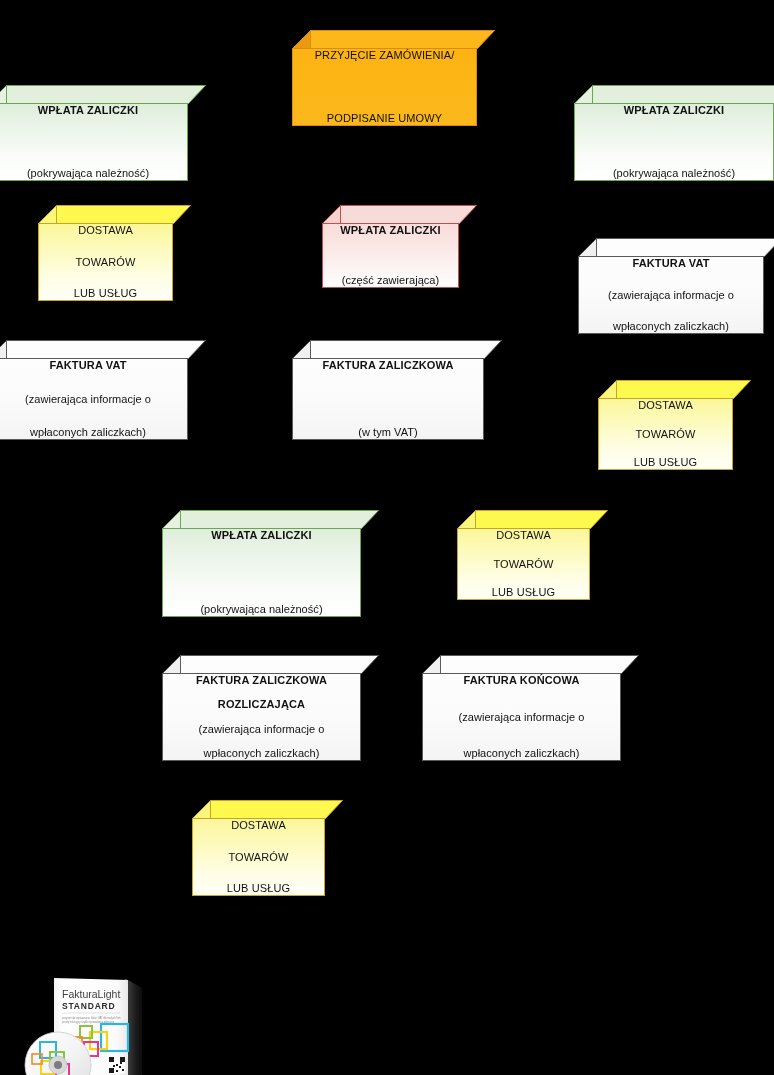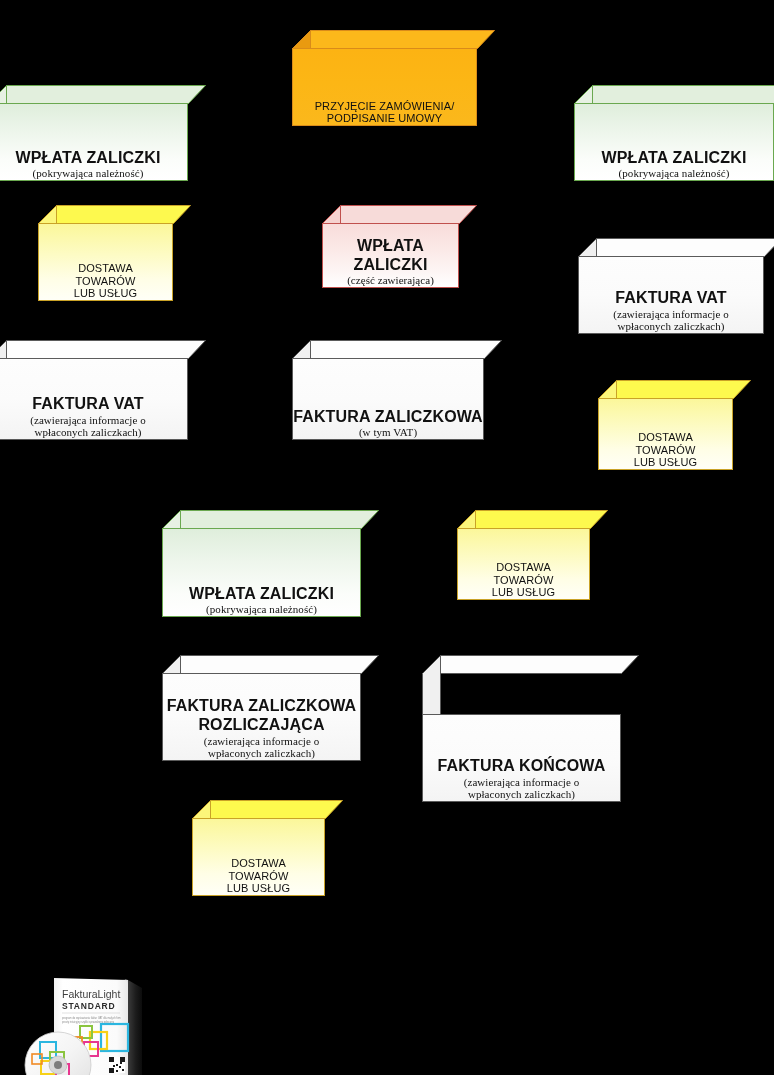--- a/index.html
+++ b/index.html
@@ -27,36 +27,35 @@
   
   .box3d {
     position: absolute;
   }
   .box3d .face-front {
     position: absolute;
     box-sizing: border-box;
     display: flex;
     flex-direction: column;
     align-items: center;
-    justify-content: flex-end;
+    justify-content: space-between;
     text-align: center;
     line-height: 1.16;
     color: #111111;
     overflow: hidden;
   }
   .box3d .title {
     font-weight: bold;
-    font-size: 16px;
+    font-size: 11px;
     letter-spacing: 0.15px;
   }
   .box3d .sub {
     font-weight: normal;
     font-size: 11px;
     letter-spacing: 0.05px;
-    font-family: Liberation Serif, serif;
   }
   .box3d .plainline {
     font-weight: normal;
     font-size: 11px;
     letter-spacing: 0.1px;
   }
 
   
   
   .theme-green .face-front {
@@ -238,21 +237,21 @@
         <div class="title">ROZLICZAJĄCA</div>
         <div class="sub">(zawierająca informacje o</div>
         <div class="sub">wpłaconych zaliczkach)</div>
       </div>
     </div>
     <div class="box3d theme-white" style="left: 422px; top: 655px; width: 217px; height: 106px;">
       <svg width="217" height="106" viewBox="0 0 217 106" style="position: absolute; left: 0px; top: 0px;">
         <polygon class="poly-top" points="0.5,18.5 18.5,0.5 216.5,0.5 199.5,18.5"></polygon>
         <polygon class="poly-left" points="0.5,18.5 18.5,0.5 18.5,88.5 0.5,105.5"></polygon>
       </svg>
-      <div class="face-front" style="left: 0px; top: 18px; width: 199px; height: 88px; margin-top: 41px;">
+      <div class="face-front" style="left: 0px; top: 18px; width: 199px; height: 88px;">
         <div class="title">FAKTURA KOŃCOWA</div>
         <div class="sub">(zawierająca informacje o</div>
         <div class="sub">wpłaconych zaliczkach)</div>
       </div>
     </div>
     <div class="box3d theme-yellow" style="left: 192px; top: 800px; width: 151px; height: 96px;">
       <svg width="151" height="96" viewBox="0 0 151 96" style="position: absolute; left: 0px; top: 0px;">
         <polygon class="poly-top" points="0.5,18.5 18.5,0.5 150.5,0.5 133.5,18.5"></polygon>
         <polygon class="poly-left" points="0.5,18.5 18.5,0.5 18.5,78.5 0.5,95.5"></polygon>
       </svg>

